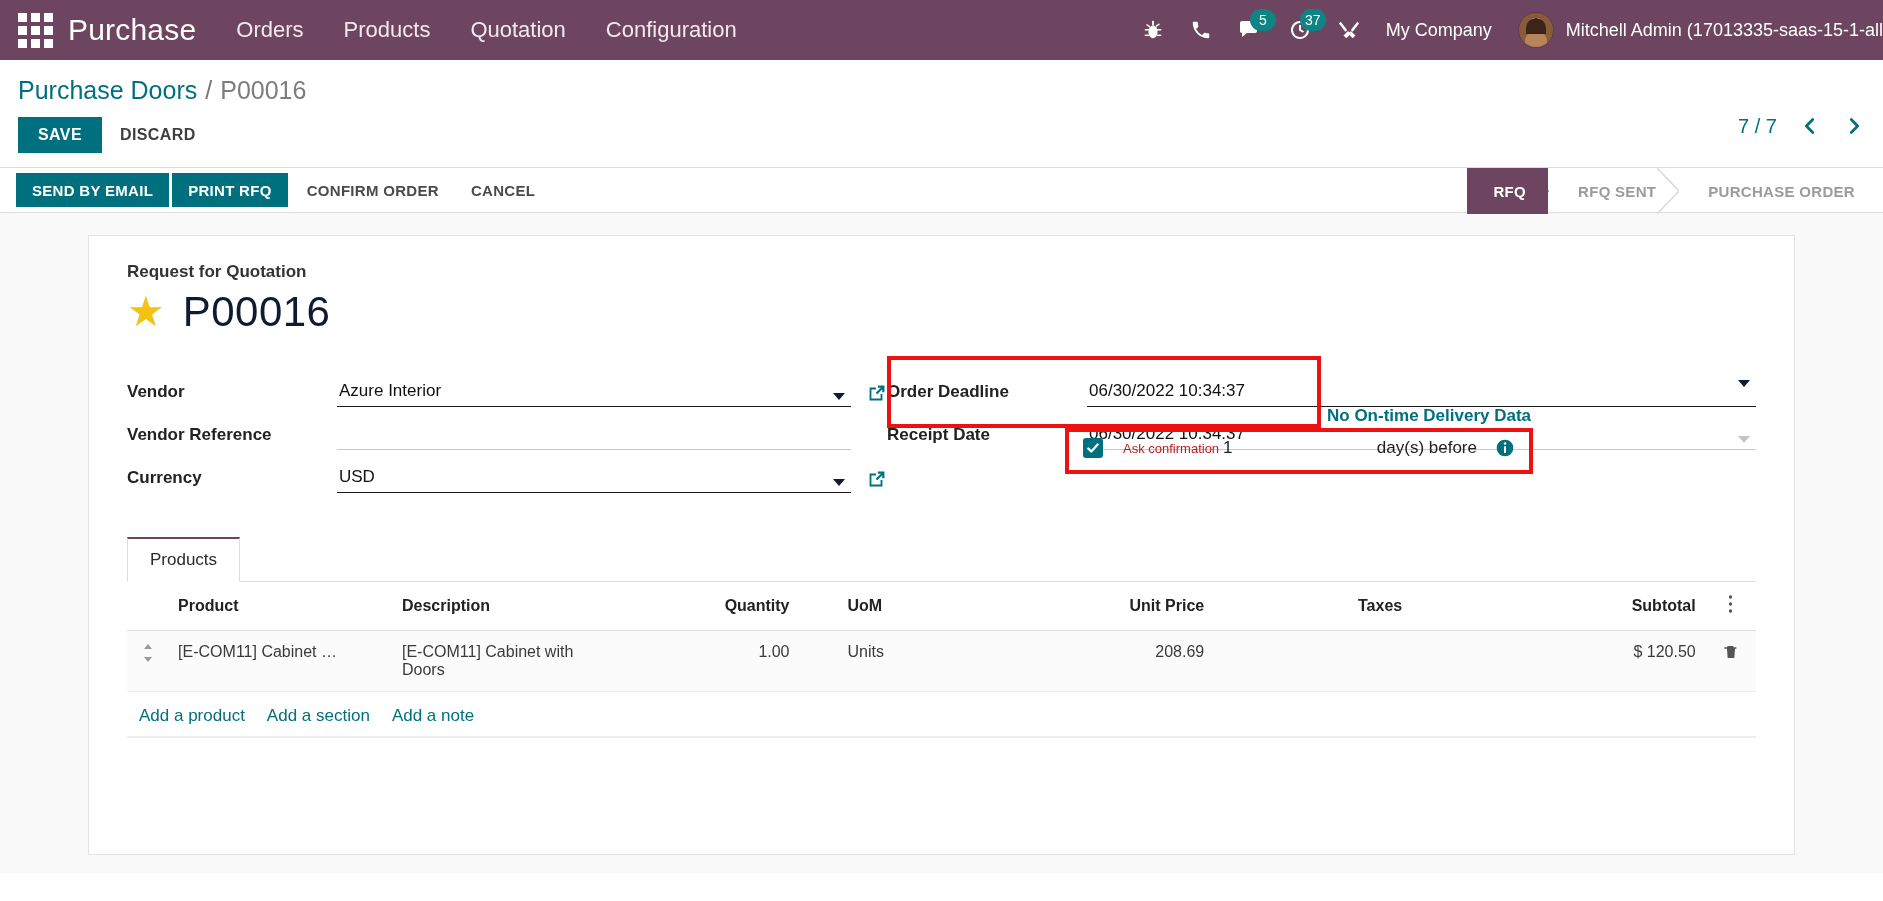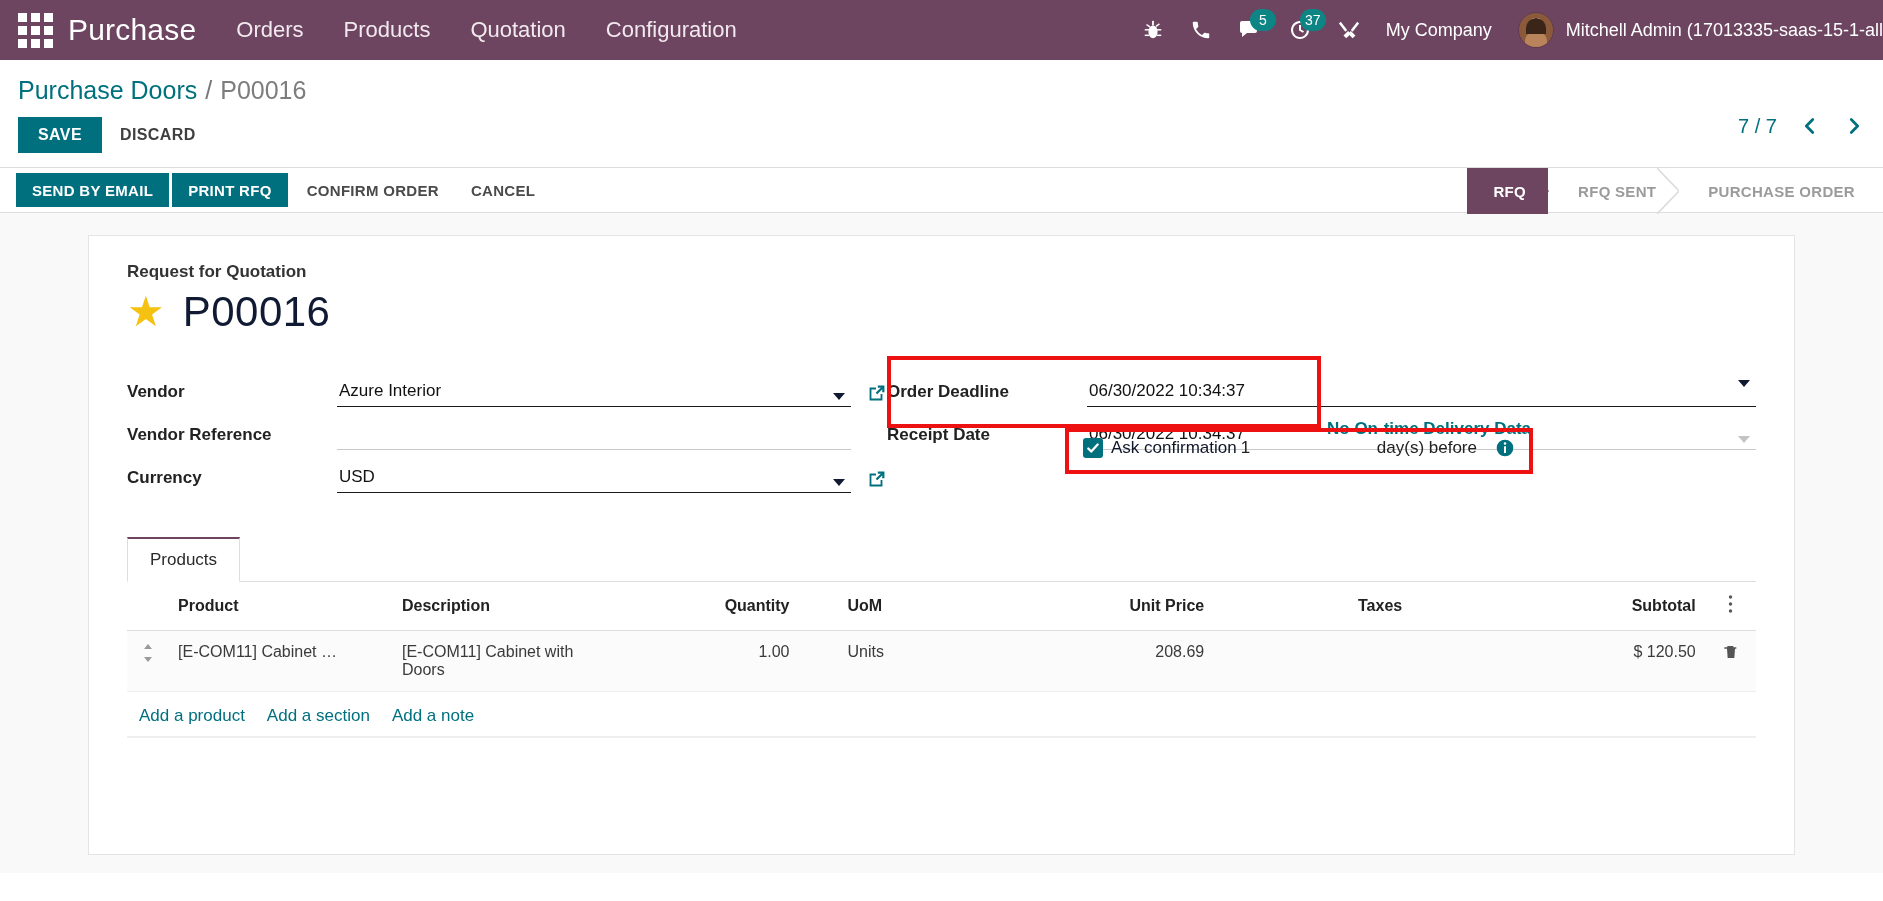--- a/index.html
+++ b/index.html
@@ -186,39 +186,39 @@
   .hl-box-dates {
     position: absolute; left: 0px; top: -10px; width: 434px; height: 72px;
     border: 4px solid #ee1111; pointer-events: none; z-index: 5;
   }
   .hl-box-ask {
     position: absolute; left: 178px; top: 62px; width: 468px; height: 46px;
     border: 4px solid #ee1111; pointer-events: none; z-index: 5;
   }
   .right-fld-label { width: 200px; }
   .ontime {
-    position: absolute; left: 440px; top: 53px;
+    position: absolute; left: 440px; top: 40px;
     font-size: 17px; color: #00707f; font-weight: bold; white-space: nowrap;
   }
   .right-caret-far {
     position: absolute; right: 6px; top: 14px;
     width: 0; height: 0;
     border-left: 6px solid transparent; border-right: 6px solid transparent;
     border-top: 7px solid #101b33;
   }
   .ask-row {
     position: absolute; left: 196px; top: 72px;
     display: flex; align-items: center; width: 432px;
   }
   .chk {
     width: 20px; height: 20px; background: #00707f; border-radius: 3px;
     display: flex; align-items: center; justify-content: center; cursor: pointer; flex: none;
   }
   .chk svg { display: block; }
-  .ask-text { font-size: 17px; color: #0f172a; margin-left: 8px; white-space: nowrap; }
+  .ask-text { font-size: 13px; color: #b91c1c; margin-left: 20px; white-space: nowrap; }
   .ask-num {
     border: none; background: transparent; width: 40px;
     font-size: 17px; color: #222222; font-family: inherit; outline: none; margin-left: 4px;
   }
   .ask-unit { font-size: 17px; color: #222222; margin-left: auto; white-space: nowrap; }
   .info-icon { margin-left: 18px; cursor: pointer; display: flex; flex: none; }
 
   
   .notebook { margin-top: 42px; }
   .tabs { display: flex; border-bottom: 1px solid #dddddd; }

